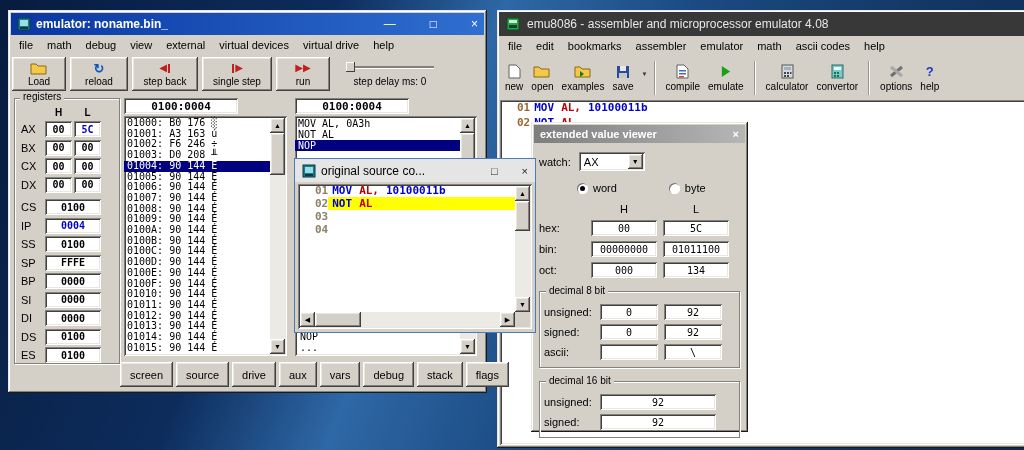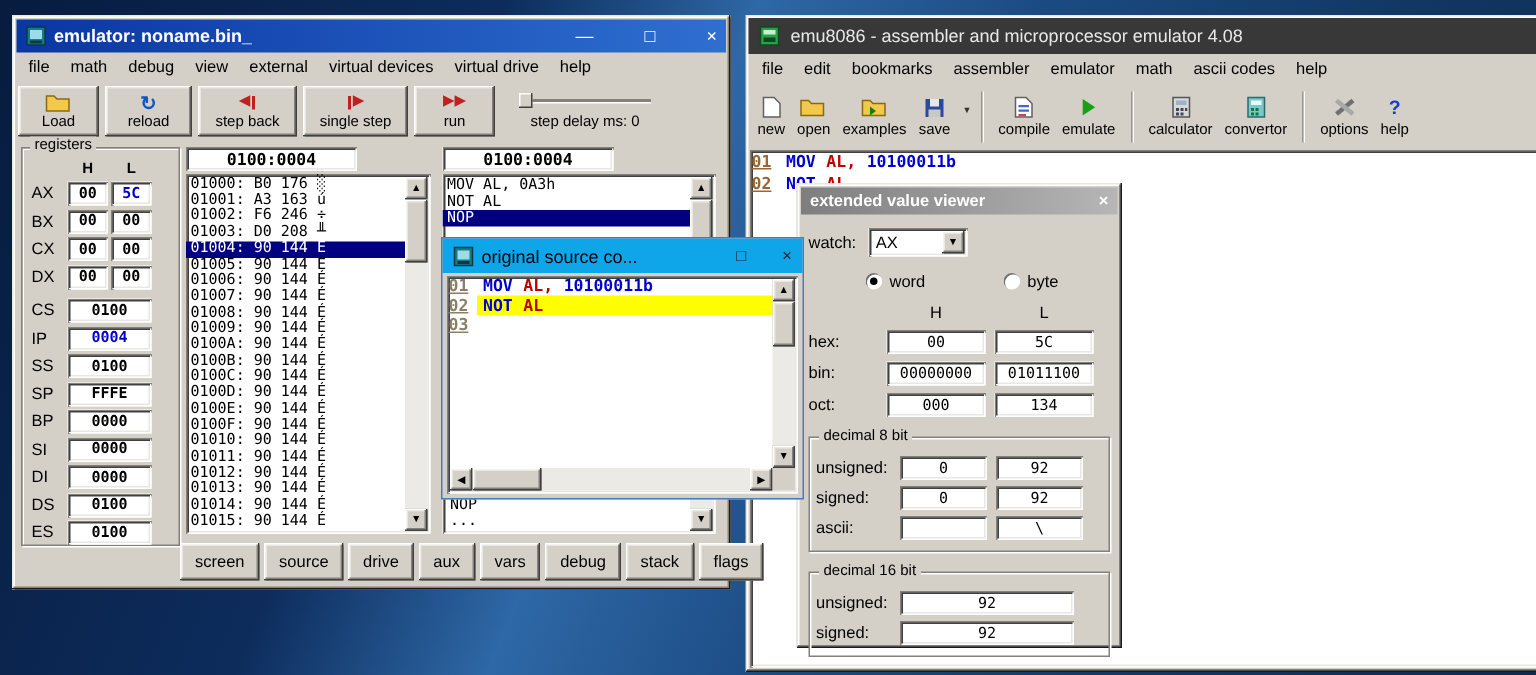--- a/index.html
+++ b/index.html
@@ -66,25 +66,25 @@
   .sb-thumb-v { width:15px; height:42px; }
   .sb-thumb-h { width:46px; height:15px; }
   .sb-spacer { flex:1; }
   .sb-corner { position:absolute; right:2px; bottom:2px; width:15px; height:15px; background:#d4d0c8; }
 
   .bottom-btns { position:absolute; left:112px; top:352px; display:flex; gap:3px; }
   .btn { height:25px; padding:0 10px; display:flex; align-items:center; justify-content:center; font-size:11px; }
 
   
   .popup { position:absolute; left:294px; top:158px; width:242px; height:175px; background:#d4d0c8; border:1px solid #4a7ab8; z-index:30; }
-  .popup-titlebar { height:23px; background:#0ea5e9; display:flex; align-items:center; gap:5px; padding:0 7px; font-size:12px; }
+  .popup-titlebar { height:23px; background:#e5e5e5; display:flex; align-items:center; gap:5px; padding:0 7px; font-size:12px; }
   .popup-controls { margin-left:auto; display:flex; gap:24px; color:#222; font-size:11px; }
   .popup-body { position:absolute; left:3px; top:25px; right:3px; bottom:3px; overflow:hidden; }
   .code-line { display:flex; height:13px; align-items:center; font:bold 11px "DejaVu Sans Mono",monospace; }
-  .gutter { flex:0 0 20px; padding-left:1px; color:#8a8066;text-decoration:underline; }
+  .gutter { flex:0 0 20px; padding-left:17px; color:#8a8066; }
   .code-rest { flex:1; display:flex; padding-left:4px; align-self:stretch; align-items:center; margin-right:16px; }
   .code-rest.hl-line { background:#ffff00; }
   .kw  { color:#0000d0; margin-right:7px; }
   .rg  { color:#c00000; margin-right:7px; }
   .num { color:#0000d0; }
 
   
   .ide { left:497px; top:10px; width:540px; height:438px; z-index:5; }
   .ide-titlebar { height:24px; margin:2px 2px 0 2px; background:#383838; color:#e8e8e8; display:flex; align-items:center; gap:7px; padding:0 7px; font-size:12px; }
   .ide-toolbar { height:44px; display:flex; align-items:center; padding:0 4px; }
@@ -584,20 +584,23 @@
     <div class="code-line">
       <span class="gutter">02</span>
       <span class="code-rest hl-line">
         <span class="kw">NOT</span>
         <span class="rg">AL</span>
       </span>
     </div>
     <div class="code-line">
       <span class="gutter">03</span>
     </div>
+    <div class="code-line">
+      <span class="gutter">04</span>
+    </div>
     <div class="sb-v" style="bottom:17px;">
       <div class="sb-btn raised3d">▲</div>
       <div class="sb-thumb-v raised3d" style="height:30px;"></div>
       <div class="sb-spacer"></div>
       <div class="sb-btn raised3d">▼</div>
     </div>
     <div class="sb-h">
       <div class="sb-btn raised3d">◀</div>
       <div class="sb-thumb-h raised3d"></div>
       <div class="sb-spacer"></div>

